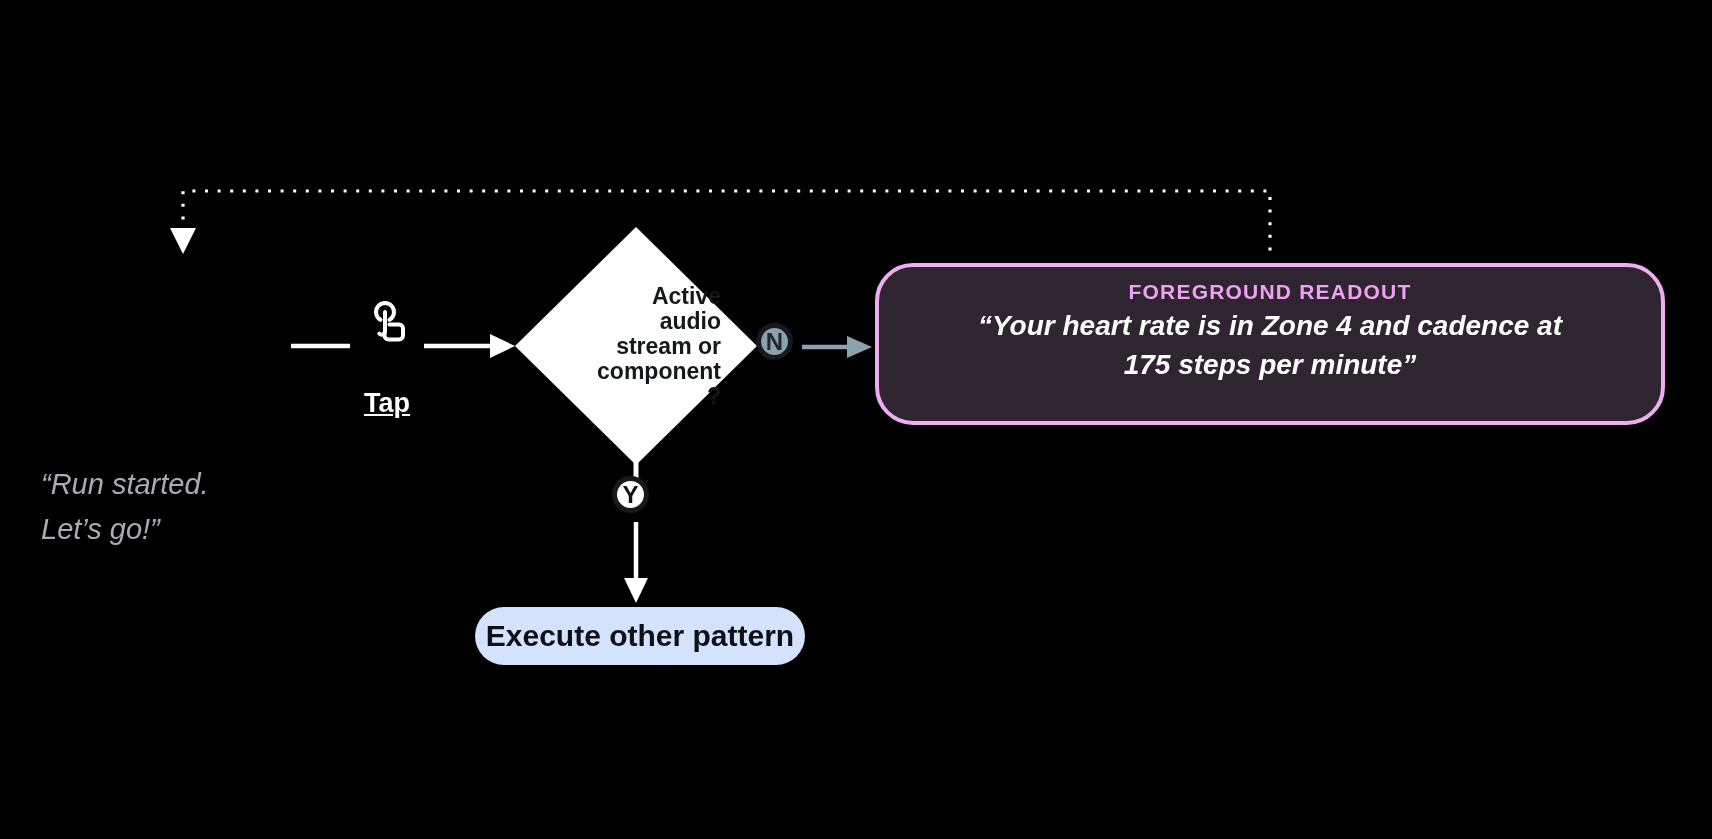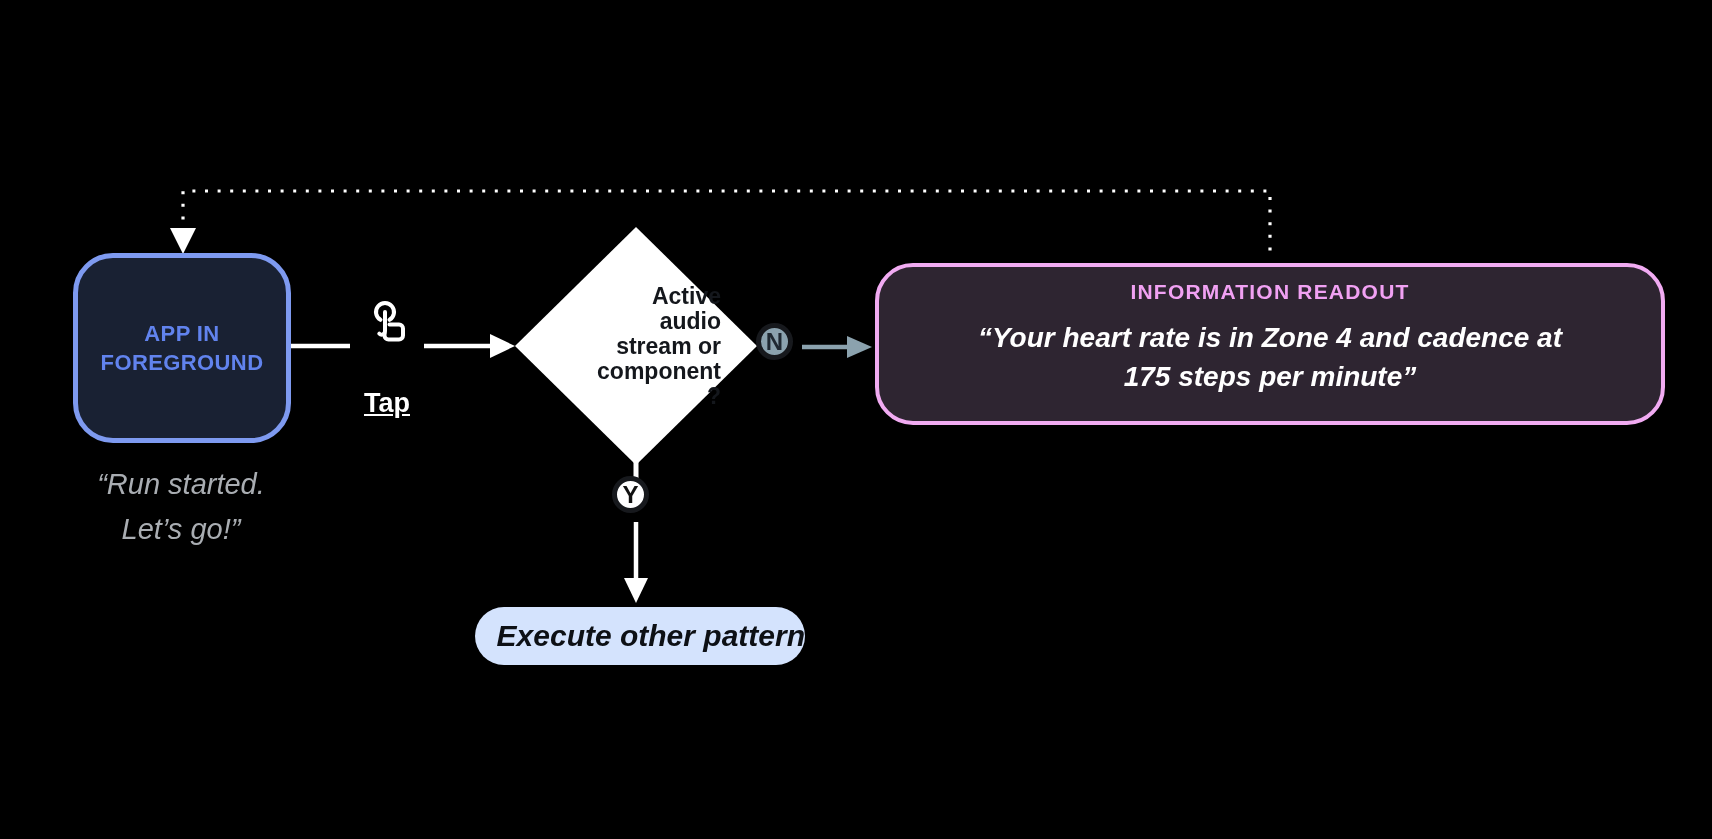--- a/index.html
+++ b/index.html
@@ -30,21 +30,21 @@
   }
   .app-label {
     color: var(--app-text, #6183ee);
     font-size: 22px; line-height: 29px; font-weight: 700;
     letter-spacing: 0.4px; text-align: center; white-space: pre-line;
   }
   .app-caption {
     position: absolute; left: 41px; top: 462px; width: 280px;
     color: var(--caption-text, #a9adb2);
     font-size: 29px; line-height: 45px; font-style: italic;
-    text-align: center; white-space: pre-line;
+    white-space: pre-line;
   }
 
   .tap-icon { position: absolute; left: 360px; top: 297px; }
   .tap-icon path { stroke: var(--wire, #fff); stroke-width: 4; fill: none; stroke-linecap: round; stroke-linejoin: round; }
   .tap-label {
     position: absolute; left: 352px; top: 388px; width: 70px;
     color: var(--wire, #fff); font-size: 27px; font-weight: 700; text-align: center; text-decoration: underline;
   }
 
   .decision-label {
@@ -78,31 +78,31 @@
     border: 4px solid var(--readout-border, #f1abf2);
     border-radius: 38px;
     padding-top: 13px;
     text-align: center;
   }
   .readout-title {
     color: var(--readout-title, #f1a1f3);
     font-size: 21px; font-weight: 700; letter-spacing: 1.2px;
   }
   .readout-quote {
-    margin-top: 14px;
+    margin-top: 2px;
     color: var(--readout-text, #fff);
     font-size: 28px; line-height: 39px; font-weight: 700; font-style: italic;
     white-space: pre-line;
   }
 
   .action-pill {
     position: absolute; left: 475px; top: 607px; width: 330px; height: 58px;
     background: var(--action-fill, #d4e3fd);
     border-radius: 29px;
-    display: flex; align-items: center; justify-content: flex-end; font-style: italic;
+    display: flex; align-items: center; justify-content: center;
   }
   .action-label {
     color: var(--action-text, #0d1015);
     font-size: 30px; font-weight: 700;
   }
 </style>
 </head>
 <body>
 
 <div class="stage">
@@ -121,45 +121,41 @@
 
     <line class="wire-thin" x1="636" y1="462" x2="636" y2="479"></line>
 
     <line class="wire-line" x1="636" y1="522" x2="636" y2="580"></line>
     <polygon class="wire-head" points="624,578 648,578 636,603"></polygon>
 
     <line class="branch-line" x1="802" y1="347" x2="850" y2="347"></line>
     <polygon class="branch-head" points="847,336 847,358 872,347"></polygon>
   </svg>
 
-  <div class="app-box">
-    <div class="app-label">APP IN
-FOREGROUND</div>
-  </div>
   <div class="app-caption">“Run started.
 Let’s go!”</div>
 
   <svg class="tap-icon" width="52" height="56" viewBox="0 0 52 56">
     <path d="M20.5 22.8 A9 9 0 1 1 29.5 22.8"></path>
     <path d="M25 15 L25 34 C25 37.5 21.5 38.8 19.3 36.6"></path>
     <path d="M29.5 27.5 H39 A4 4 0 0 1 43 31.5 V38.5 A4 4 0 0 1 39 42.5 H28.5 A4 4 0 0 1 24.5 38.5 V36.5"></path>
   </svg>
   <div class="tap-label">Tap</div>
 
   <div class="decision-label">Active
 audio
 stream or
 component
 ?</div>
 
   <div class="badge badge-n">N</div>
   <div class="badge badge-y">Y</div>
 
   <div class="readout-box">
-    <div class="readout-title">INFORMATION READOUT</div>
+    <div class="readout-title">FOREGROUND READOUT</div>
     <div class="readout-quote">“Your heart rate is in Zone 4 and cadence at
 175 steps per minute”</div>
   </div>
 
   <div class="action-pill">
     <div class="action-label">Execute other pattern</div>
   </div>
 
 </div>
 

